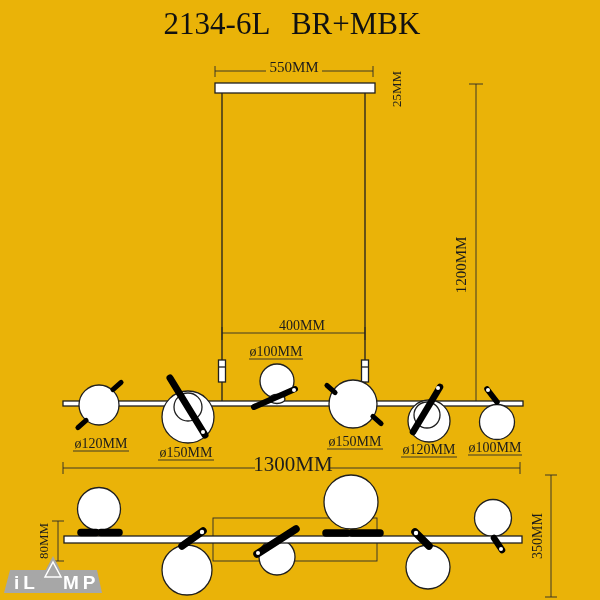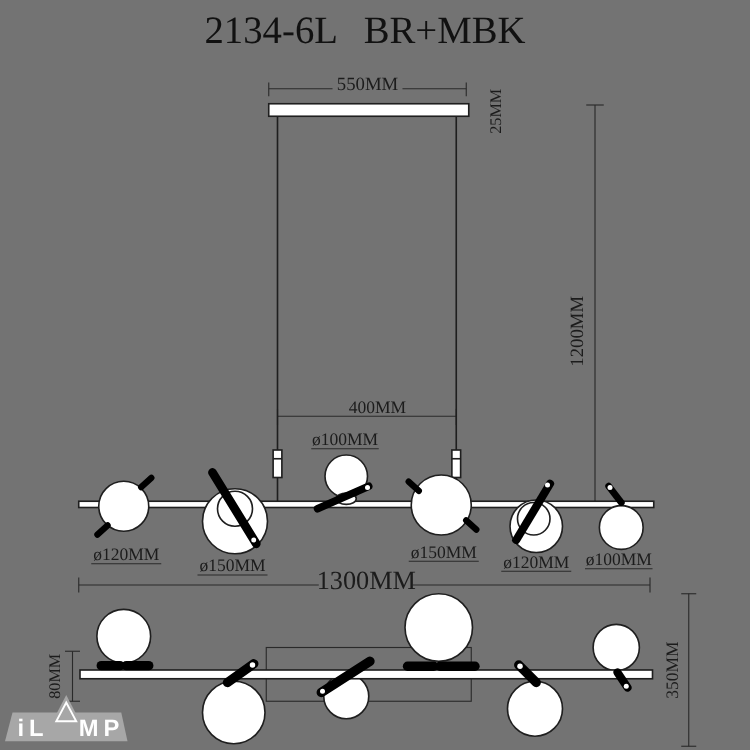--- a/index.html
+++ b/index.html
@@ -1,16 +1,16 @@
 <!DOCTYPE html>
 <html><head>
 <meta charset="utf-8">
 <style>
   html,body{margin:0;padding:0;background:#ffffff;}
-  .stage{width:600px;height:600px;position:relative;background:#737373;overflow:hidden;}
+  .stage{width:600px;height:600px;position:relative;background:#eab308;overflow:hidden;}
   svg{display:block;}
   .ln{stroke:#1f1f1f;stroke-width:1.3;fill:none;}
   .thin{stroke:#2a2a2a;stroke-width:0.9;fill:none;}
   .wht{fill:#ffffff;stroke:#1f1f1f;stroke-width:1.3;}
   .rod{stroke:#000000;stroke-linecap:round;fill:none;}
   .peg{fill:#000000;}
   .dot{fill:#ffffff;}
   .dim{font-family:"Liberation Serif",serif;font-size:14px;fill:#1c1c1c;}
   .dim-sm{font-family:"Liberation Serif",serif;font-size:13px;fill:#1c1c1c;}
   .dim-md{font-family:"Liberation Serif",serif;font-size:15px;fill:#1c1c1c;}

